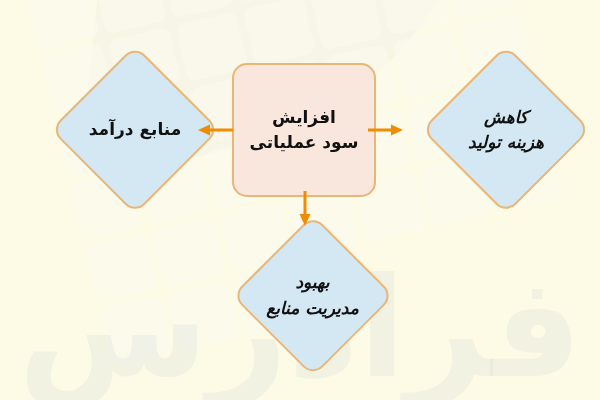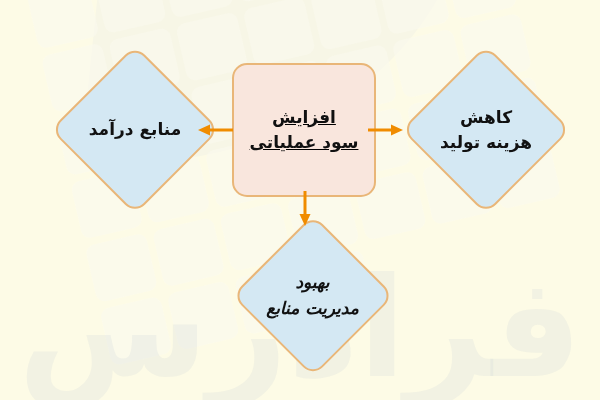--- a/index.html
+++ b/index.html
@@ -98,42 +98,41 @@
 
   
   .node-center {
     left: 232px;
     top: 63px;
     width: 144px;
     height: 134px;
     background: #f9e6dd;
     border: 2px solid #e9b678;
     border-radius: 15px;
-    text-decoration: underline;
   }
 
   
   .node-diamond {
     background: transparent;
   }
   .node-diamond .diamond-shape {
     position: absolute;
     left: 50%;
     top: 50%;
     width: 71%;
     height: 71%;
     transform: translate(-50%, -50%) rotate(45deg);
     background: #d4e8f3;
     border: 2px solid #e9b678;
     border-radius: 14px;
     z-index: 1;
   }
 
   .node-left   { left: 53px;  top: 48px;  width: 164px; height: 164px; }
-  .node-right  { left: 404px; top: 48px;  width: 164px; height: 164px; }
+  .node-right  { left: 424px; top: 48px;  width: 164px; height: 164px; font-style: italic; }
   .node-bottom { left: 234px; top: 217px; width: 157px; height: 157px; font-style: italic; }
 
   
   .arrow {
     position: absolute;
     z-index: 4;
   }
   .arrow svg { display: block; }
 </style>
 </head>

